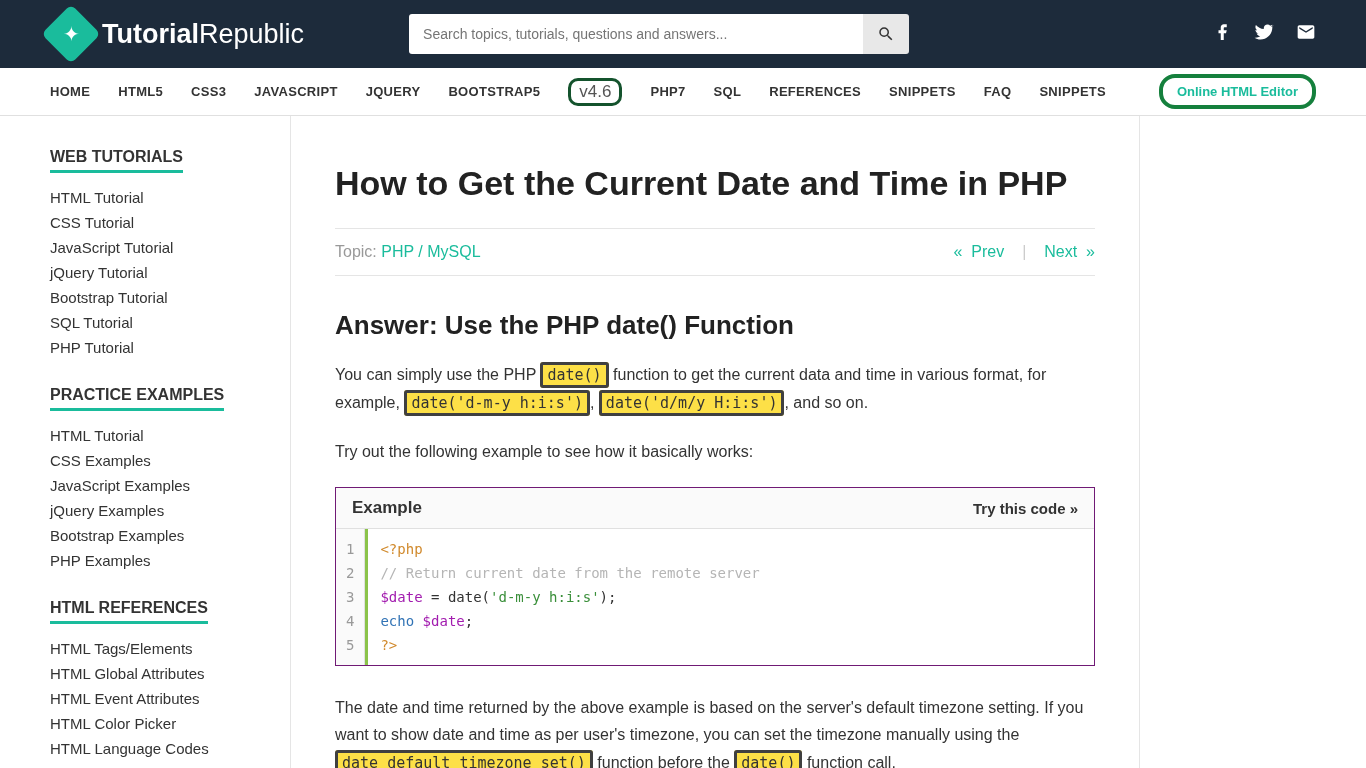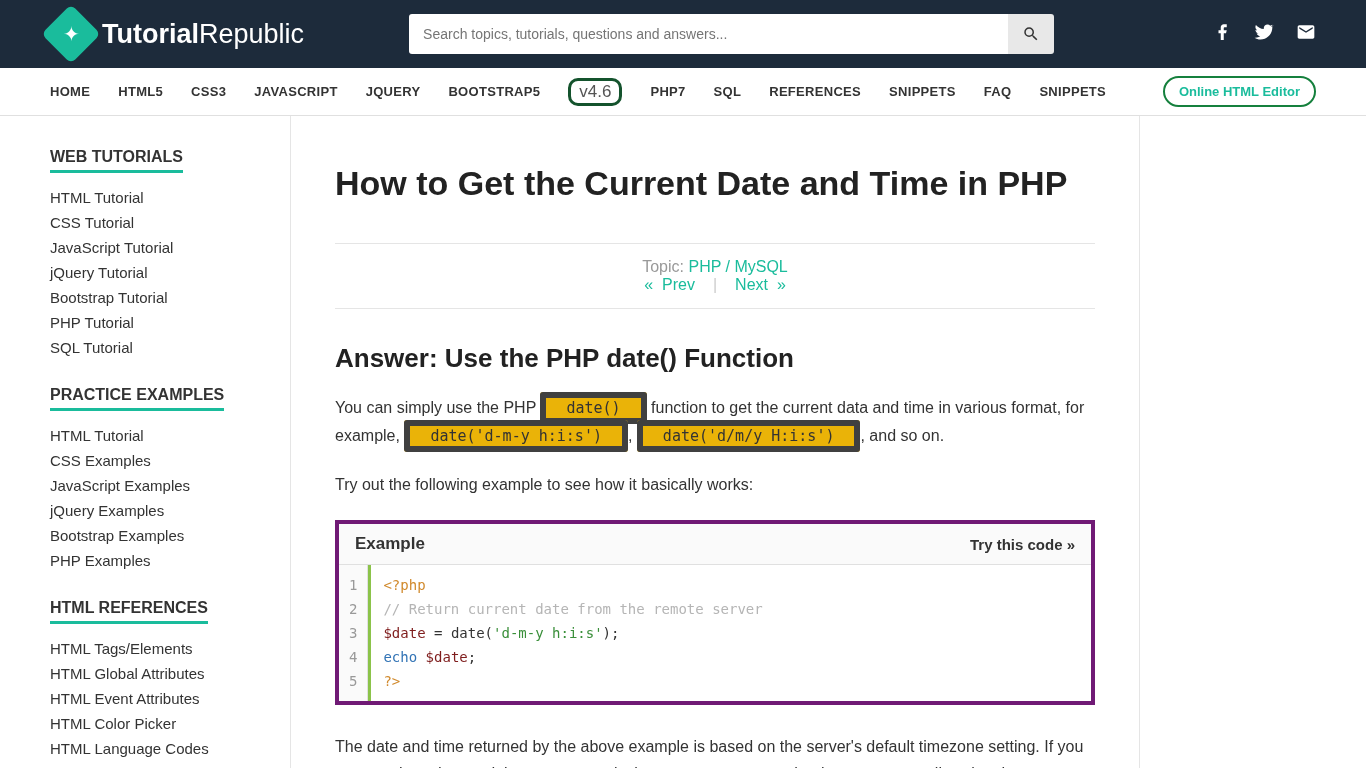--- a/index.html
+++ b/index.html
@@ -3,60 +3,60 @@
 <meta charset="utf-8">
 <style>
 * { margin: 0; padding: 0; box-sizing: border-box; }
 body { font-family: "Segoe UI", Arial, sans-serif; color: #333; background: #fff; }
 .top-header { background: #1d2b3b; height: 68px; display: flex; align-items: center; padding: 0 50px; }
 .logo-wrap { display: flex; align-items: center; gap: 10px; }
 .logo-icon { width: 42px; height: 42px; background: #1abc9c; transform: rotate(45deg); border-radius: 6px; display: flex; align-items: center; justify-content: center; }
 .logo-icon-inner { transform: rotate(-45deg); color: #fff; font-size: 20px; }
 .logo-text { color: #fff; font-size: 27px; font-weight: 400; }
 .logo-text b { font-weight: 600; text-align: center; }
-.search-wrap { margin-left: 105px; display: flex; width: 645px; }
+.search-wrap { margin-left: 105px; display: flex; width: 500px; }
 .search-input { flex: 1; height: 40px; border: none; padding: 0 14px; font-size: 14px; border-radius: 3px 0 0 3px; outline: none; }
 .search-btn { width: 46px; height: 40px; background: #e8e8e8; border: none; border-radius: 0 3px 3px 0; cursor: pointer; display: flex; align-items: center; justify-content: center; }
 .search-btn svg { width: 18px; height: 18px; fill: #333; }
 .social-icons { margin-left: auto; display: flex; gap: 22px; }
 .social-icons span { color: #fff; cursor: pointer; }
 .nav-bar { background: #fff; border-bottom: 1px solid #e0e0e0; height: 48px; display: flex; align-items: center; padding: 0 50px; }
 .nav-items { display: flex; gap: 28px; align-items: center; }
 .nav-item { font-size: 13px; font-weight: 600; color: #333; cursor: pointer; letter-spacing: 0.3px; }
 .badge { border: 3px solid #14532d; border-radius: 10px; padding: 1px 8px; font-size: 17px; color: #555; cursor: pointer; }
-.editor-btn { margin-left: auto; border: 2px solid #15803d; color: #1abc9c; padding: 6px 14px; border-radius: 16px; font-size: 13px; font-weight: 600; cursor: pointer; }
+.editor-btn { margin-left: auto; border: 4px solid #15803d; color: #1abc9c; padding: 6px 14px; border-radius: 16px; font-size: 13px; font-weight: 600; cursor: pointer; }
 .main-layout { display: flex; }
 .sidebar { width: 290px; padding: 32px 0 20px 50px; }
 .side-heading { font-size: 16px; font-weight: 700; color: #333; border-bottom: 3px solid #1abc9c; padding-bottom: 4px; margin-bottom: 12px; display: inline-block; }
 .side-list { list-style: none; margin-bottom: 26px; }
 .side-list li { font-size: 15px; color: #333; padding: 4px 0; cursor: pointer; }
 .content-wrap { flex: 1; border-left: 1px solid #e5e5e5; border-right: 1px solid #e5e5e5; max-width: 850px; padding: 48px 44px 20px 44px; }
-h1 { font-size: 34px; font-weight: 700; color: #222; margin-bottom: 40px; }
-.topic-row { display: flex; justify-content: space-between; align-items: center; border-top: 1px solid #e5e5e5; border-bottom: 1px solid #e5e5e5; padding: 14px 0; margin-bottom: 34px; flex-direction: column; }
+h1 { font-size: 34px; font-weight: 700; color: #222; margin-bottom: 25px; }
+.topic-row { display: flex; justify-content: space-between; align-items: center; border-top: 1px solid #e5e5e5; border-bottom: 1px solid #e5e5e5; padding: 14px 0; margin-bottom: 34px; }
 .topic-left { font-size: 16px; }
 .topic-label { color: #999; }
 .topic-link { color: #1abc9c; }
 .topic-nav { display: flex; gap: 18px; align-items: center; color: #1abc9c; font-size: 16px; }
 .topic-nav .sep { color: #ccc; }
 .nav-arrow { cursor: pointer; }
 h2 { font-size: 26px; font-weight: 700; color: #222; margin-bottom: 20px; }
 .para { font-size: 16px; line-height: 1.7; color: #333; margin-bottom: 22px; }
-code.inline { background: #eab308; border: 6px solid #404040; padding: 1px 20px; border-radius: 3px; font-family: Consolas, monospace; font-size: 15px; }
-.example-box { border: 4px solid #701a75; margin-bottom: 28px; }
+code.inline { background: #fde047; border: 3px solid #404040; padding: 1px 4px; border-radius: 3px; font-family: Consolas, monospace; font-size: 15px; }
+.example-box { border: 1px solid #701a75; margin-bottom: 28px; }
 .example-header { display: flex; justify-content: space-between; align-items: center; background: #fafafa; border-bottom: 1px solid #e0e0e0; padding: 10px 16px; }
 .example-title { font-size: 17px; font-weight: 700; }
 .try-link { font-size: 15px; font-weight: 700; color: #333; cursor: pointer; }
 .code-body { display: flex; }
 .line-nums { background: #fafafa; border-right: 1px solid #e0e0e0; padding: 8px 10px; text-align: right; color: #999; font-family: Consolas, monospace; font-size: 14px; }
 .line-nums div { line-height: 24px; }
 .code-content { flex: 1; border-left: 3px solid #8bc34a; padding: 8px 12px; font-family: Consolas, monospace; font-size: 14px; }
 .code-content div { line-height: 24px; white-space: pre; }
 .p-open { color: #d18a2d; }
 .p-comment { color: #b5b5b5; }
-.p-var { color: #7f1d1d; margin-top: 36px; }
+.p-var { color: #a21caf; margin-top: 36px; }
 .p-keyword { color: #3173b5; text-align: center; }
 .p-string { color: #3a8f3a; }
 </style>
 </head>
 <body>
 
 <div class="top-header">
   <div class="logo-wrap">
     <div class="logo-icon">
         <div class="logo-icon-inner">✦</div>
@@ -105,22 +105,22 @@
 
 <div class="main-layout">
   <div class="sidebar">
     <div class="side-heading">WEB TUTORIALS</div>
     <ul class="side-list">
       <li>HTML Tutorial</li>
       <li>CSS Tutorial</li>
       <li>JavaScript Tutorial</li>
       <li>jQuery Tutorial</li>
       <li>Bootstrap Tutorial</li>
+      <li>SQL Tutorial</li>
       <li>PHP Tutorial</li>
-      <li>SQL Tutorial</li>
     </ul>
     <div class="side-heading">PRACTICE EXAMPLES</div>
     <ul class="side-list">
       <li>HTML Tutorial</li>
       <li>CSS Examples</li>
       <li>JavaScript Examples</li>
       <li>jQuery Examples</li>
       <li>Bootstrap Examples</li>
       <li>PHP Examples</li>
     </ul>

